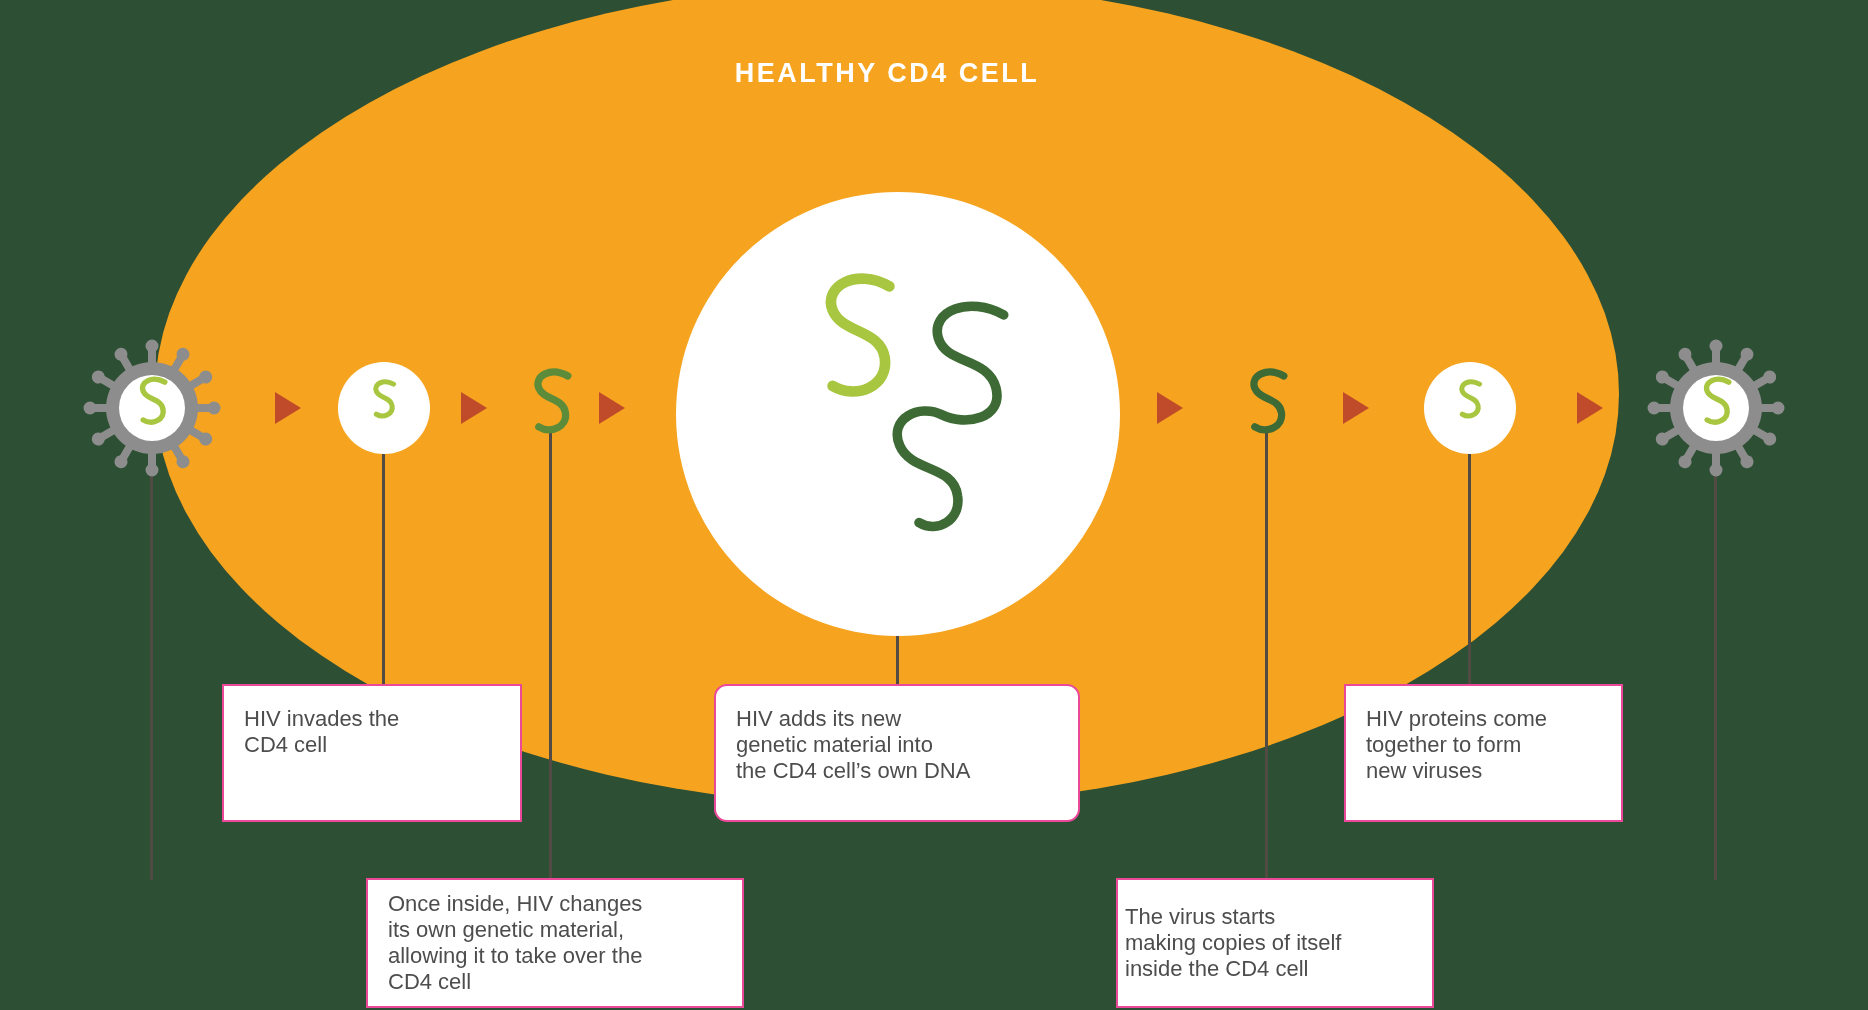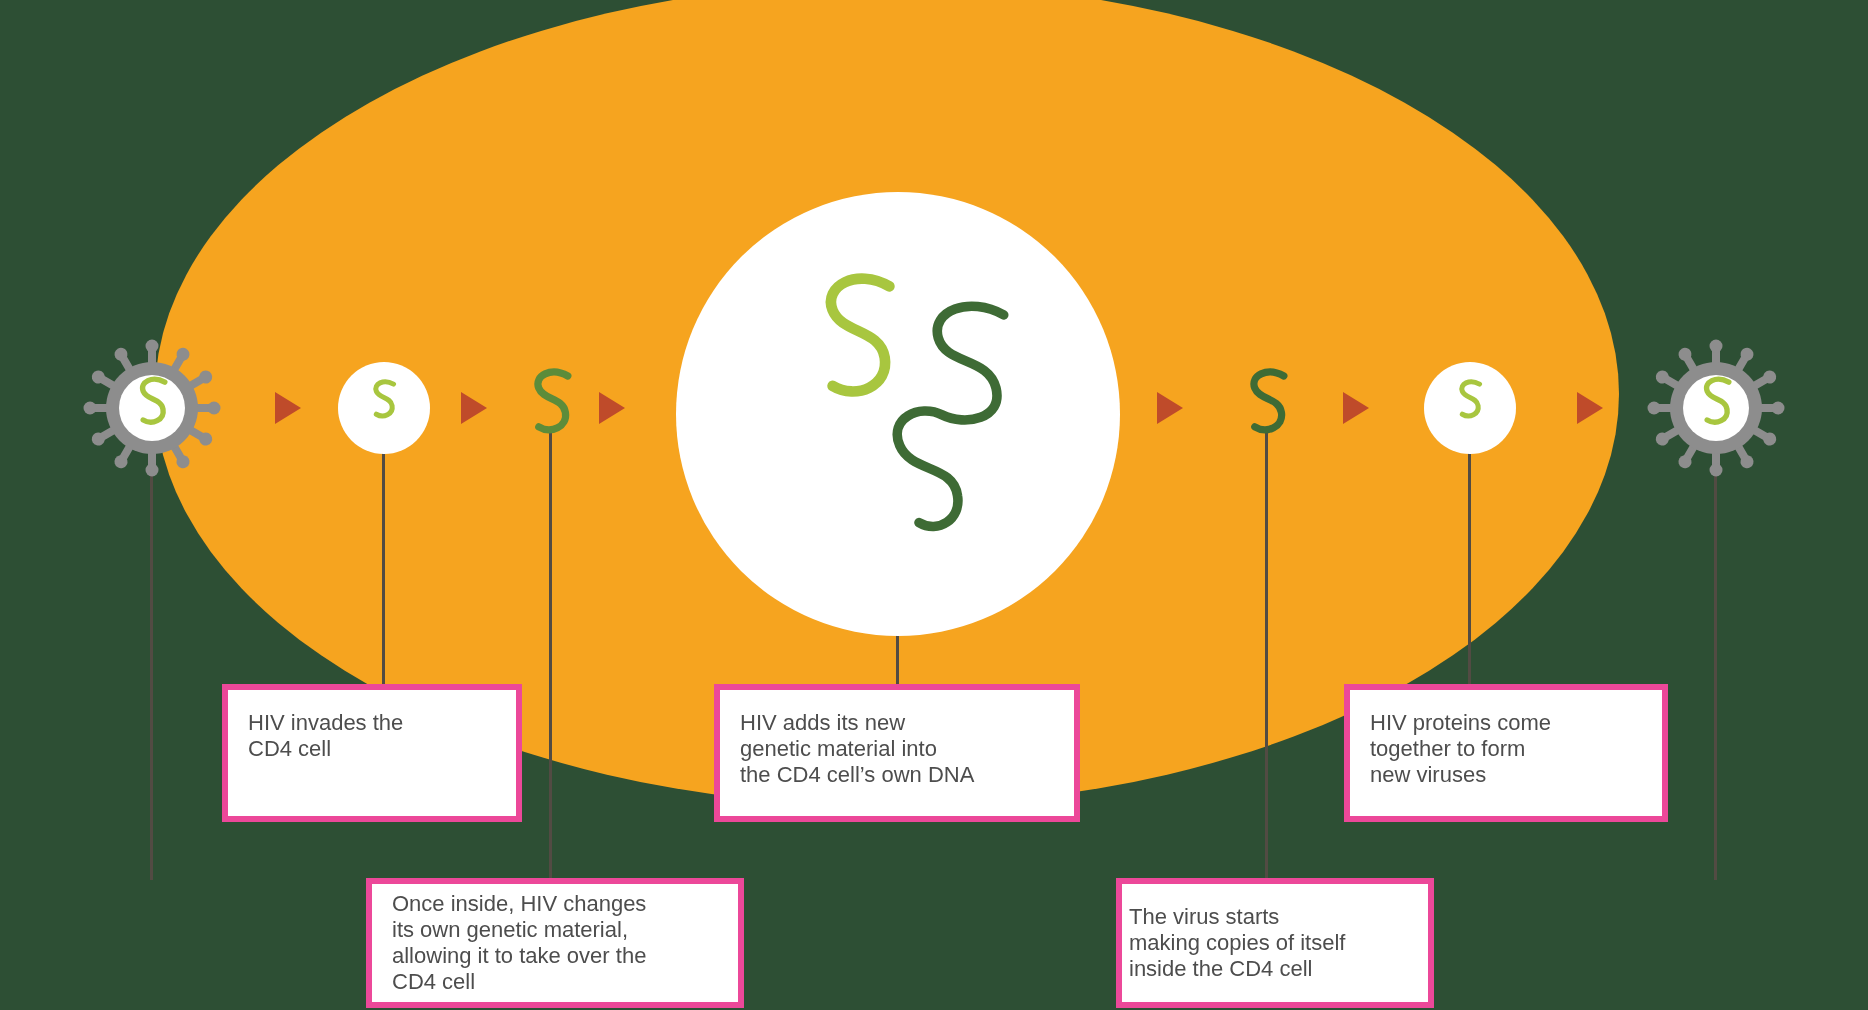--- a/index.html
+++ b/index.html
@@ -24,21 +24,21 @@
 
   .icon { position:absolute; z-index:2; }
 
   .arrow {
     position:absolute; z-index:2; width:0; height:0;
     border-top:16px solid transparent; border-bottom:16px solid transparent;
     border-left:26px solid #bf4b2a;
   }
 
   .caption-box {
-    position:absolute; background:#ffffff; border:6px solid #ec4899;
+    position:absolute; background:#ffffff; border:2px solid #ec4899;
     z-index:3; display:flex; padding:0 20px;
   }
   .caption-box.upper { top:684px; height:138px; align-items:flex-start; padding-top:20px; }
   .caption-box.lower { top:878px; height:130px; align-items:center; }
   .caption-text {
     font-size:22px; line-height:26px; color:#4d4d4d; white-space:pre-line;
   }
 </style>
 </head>
 <body>
@@ -67,20 +67,21 @@
       <circle cx="75" cy="75" r="46" fill="#8d8d8d"></circle>
       <circle cx="75" cy="75" r="33" fill="#ffffff"></circle>
       <use href="#squiggle" style="color:#a8c63f" stroke-width="6" transform="translate(32,33) scale(0.9)"></use>
     </g>
   </defs>
 </svg>
 
 <div class="stage">
 
   <div class="cell"></div>
+  <div class="cell-title">HEALTHY CD4 CELL</div>
 
   <div class="connector" style="left:150px; top:460px; height:420px;"></div>
   <div class="connector" style="left:382px; top:445px; height:240px;"></div>
   <div class="connector" style="left:549px; top:430px; height:450px;"></div>
   <div class="connector" style="left:896px; top:600px; height:85px;"></div>
   <div class="connector" style="left:1265px; top:430px; height:450px;"></div>
   <div class="connector" style="left:1468px; top:445px; height:240px;"></div>
   <div class="connector" style="left:1714px; top:460px; height:420px;"></div>
 
   <svg class="icon" style="left:77px; top:333px; width:150px; height:150px;" viewBox="0 0 150 150">
@@ -133,32 +134,32 @@
 CD4 cell</p>
   </div>
 
   <div class="caption-box lower" style="left:366px; width:378px;">
     <p class="caption-text">Once inside, HIV changes
 its own genetic material,
 allowing it to take over the
 CD4 cell</p>
   </div>
 
-  <div class="caption-box upper" style="left:714px; width:366px;">
+  <div class="caption-box upper" style="left:714px; width:366px;border-radius:13px;">
     <p class="caption-text">HIV adds its new
 genetic material into
 the CD4 cell’s own DNA</p>
   </div>
 
   <div class="caption-box lower" style="left:1116px; width:318px;padding-left:7px;">
     <p class="caption-text">The virus starts
 making copies of itself
 inside the CD4 cell</p>
   </div>
 
-  <div class="caption-box upper" style="left:1344px; width:324px;">
+  <div class="caption-box upper" style="left:1344px; width:279px;">
     <p class="caption-text">HIV proteins come
 together to form
 new viruses</p>
   </div>
 
 
 </div>
 
 </body></html>

